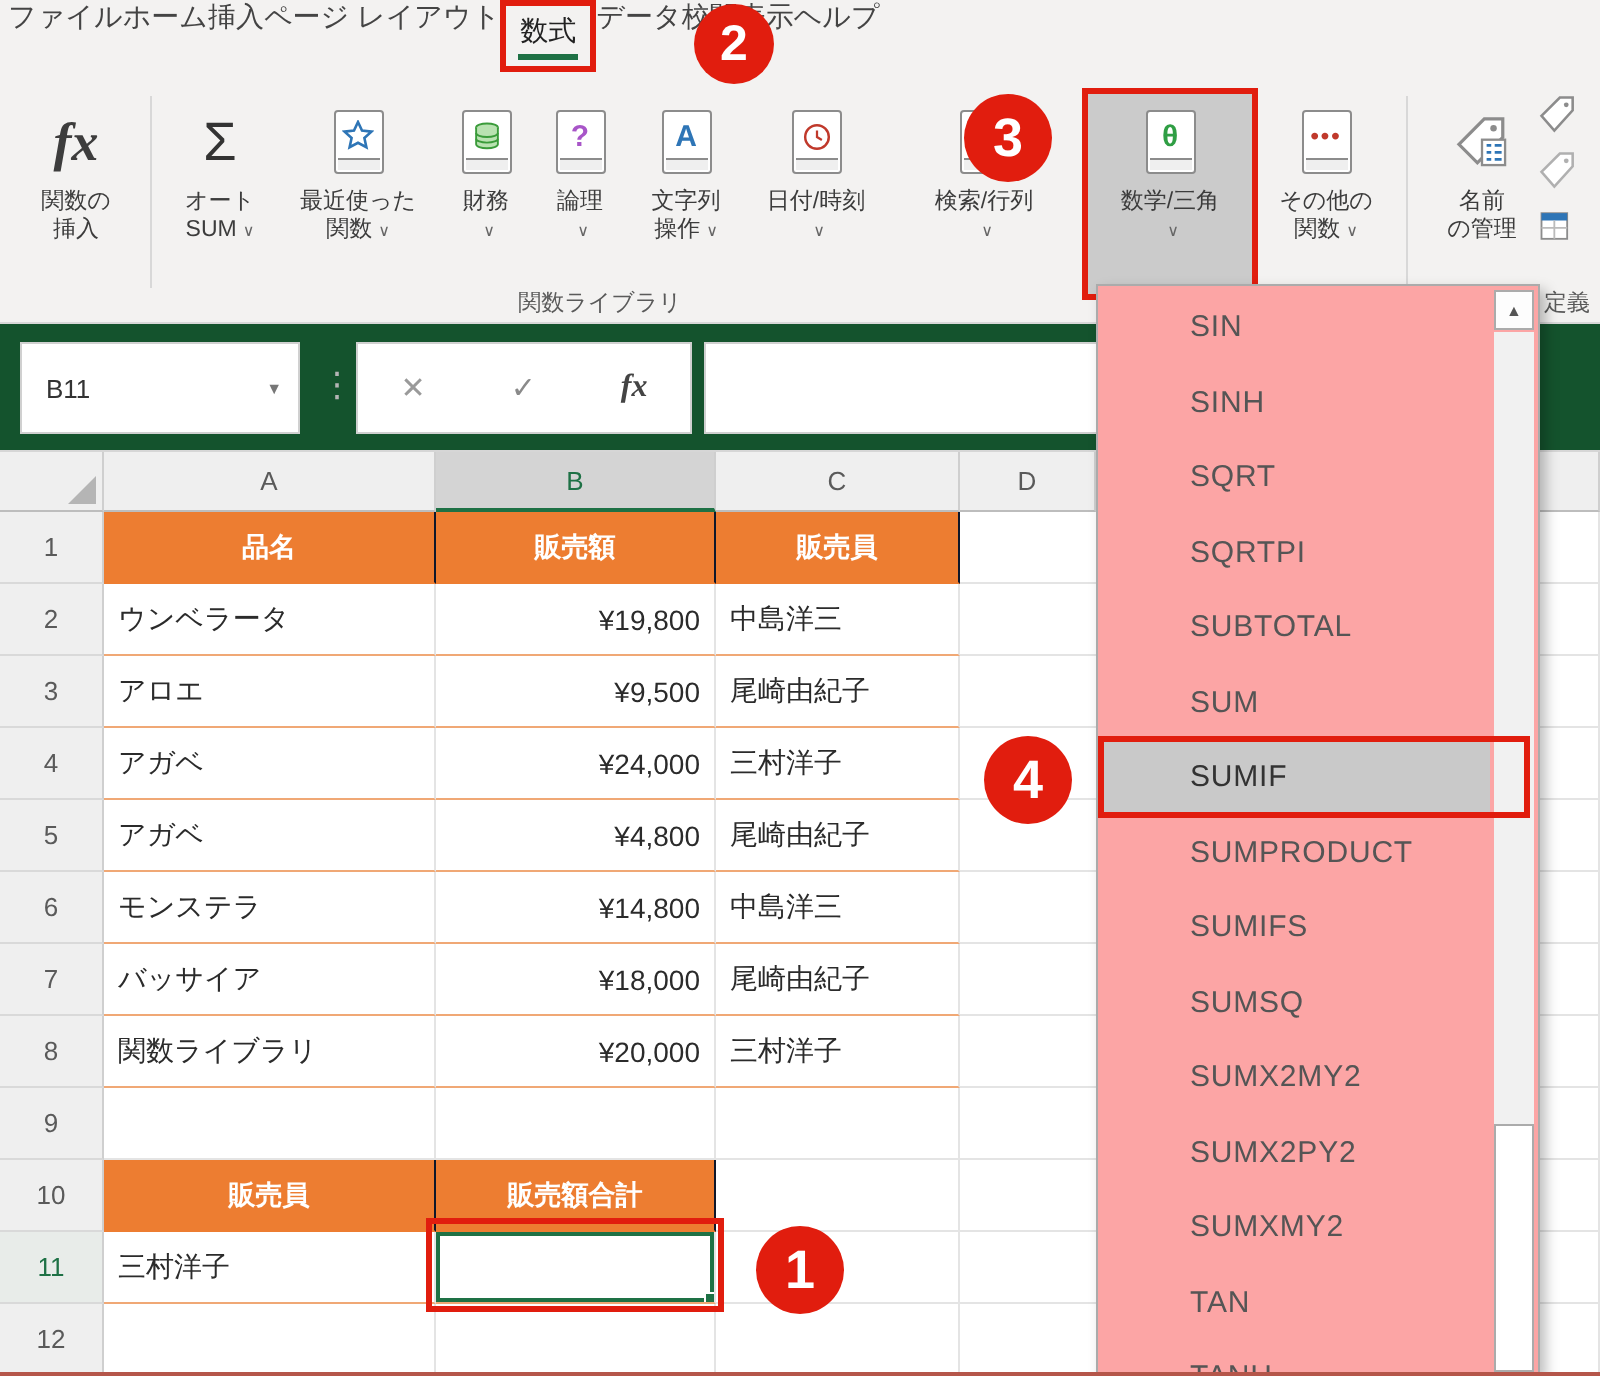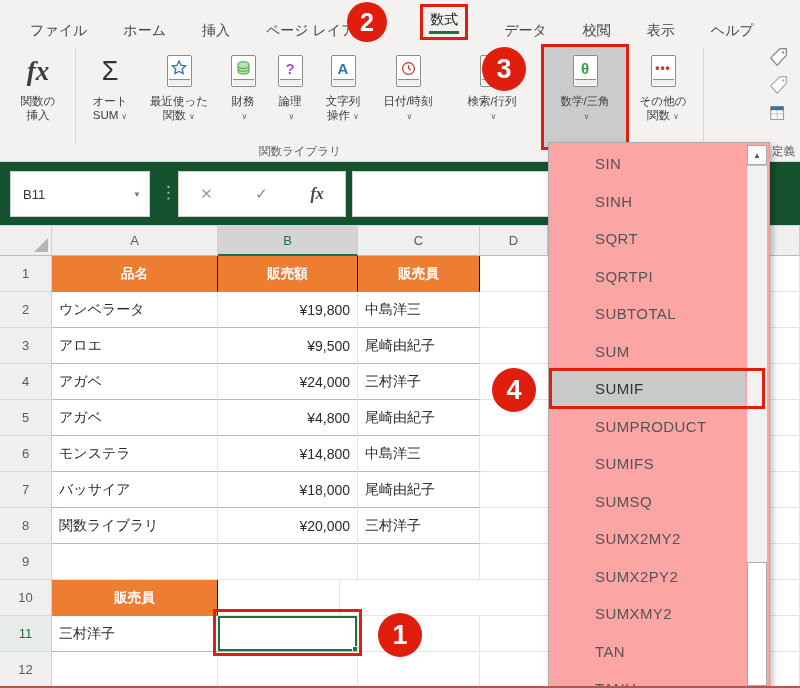--- a/index.html
+++ b/index.html
@@ -1,21 +1,21 @@
 <!DOCTYPE html>
 <html><head>
 <meta charset="utf-8">
 <style>
   html,body{margin:0;padding:0;background:#fff;}
   #stage{position:relative;width:800px;height:688px;overflow:hidden;background:#f3f2f1;
          font-family:"Liberation Sans",sans-serif;color:#333;}
 
   
-  .tabbar{position:absolute;left:0;top:0;width:800px;height:40px;display:flex;align-items:flex-end;
-          gap:36px;padding-left:30px;box-sizing:border-box;font-size:14px;color:#444;}
+  .tabbar{position:absolute;left:0;top:0;width:800px;height:40px;display:flex;align-items:flex-start;
+          padding-left:4px;box-sizing:border-box;font-size:14px;color:#444;}
   .tab{white-space:nowrap;cursor:default;}
   .tab-active{border:3px solid var(--red);padding:4px 7px 8px 7px;position:relative;color:#222;}
   .tab-active .grn{position:absolute;left:50%;transform:translateX(-50%);bottom:3px;width:30px;height:3px;background:#1E7145;}
 
   
   .ribbon{position:absolute;left:0;top:40px;width:800px;height:122px;border-bottom:1px solid #d8d8d8;box-sizing:border-box;}
   .rrow{position:absolute;left:0;top:4px;display:flex;align-items:flex-start;padding-left:6px;}
   .rbtn{height:106px;display:flex;flex-direction:column;align-items:center;box-sizing:border-box;padding-top:4px;}
   .rbtn.sel{background:#cbcbcb;border:3px solid var(--red);padding-top:1px;}
   .bicon{height:46px;display:flex;align-items:center;justify-content:center;}
@@ -203,20 +203,34 @@
       <div class="rbtn" style="width:68px">
         <div class="bicon">
             <div class="book">
               <span class="bg g-red">•••</span>
             </div>
           </div>
         <div class="blbl">その他の</div>
         <div class="blbl"><span>関数</span><span class="chev">∨</span></div>
       </div>
       <div class="vdiv" style="margin:4px 6px 0 6px"></div>
+      <div class="rbtn" style="width:62px">
+        <div class="bicon">
+            <div>
+          <svg width="30" height="30" viewBox="0 0 26 26">
+                <path d="M3 14 L14 3h8v8L11 22z" fill="#fff" stroke="#8c8c8c" stroke-width="1.4"></path>
+                <circle cx="18" cy="7" r="1.4" fill="#8c8c8c"></circle>
+                <rect x="13" y="12" width="10" height="11" fill="#fff" stroke="#8c8c8c"></rect>
+                <path d="M15 14.5h2M18.5 14.5h3M15 17.5h2M18.5 17.5h3M15 20.5h2M18.5 20.5h3" stroke="#2e75b6" stroke-width="1.2"></path>
+              </svg>
+        </div>
+          </div>
+        <div class="blbl">名前</div>
+        <div class="blbl">の管理</div>
+      </div>
     </div>
 
     <div class="righticons">
       <svg width="22" height="22" viewBox="0 0 24 24">
           <path d="M3 13 L13 3h7v7L10 21z" fill="#fff" stroke="#8c8c8c" stroke-width="1.4"></path>
           <circle cx="16.5" cy="7" r="1.3" fill="#8c8c8c"></circle>
         </svg>
       <svg width="22" height="22" viewBox="0 0 24 24">
           <path d="M3 13 L13 3h7v7L10 21z" fill="#fff" stroke="#b0b0b0" stroke-width="1.4"></path>
           <circle cx="16.5" cy="7" r="1.3" fill="#b0b0b0"></circle>
@@ -317,20 +331,21 @@
     <div class="r">
       <div class="rn">9</div>
       <div class="c wA"></div>
       <div class="c wB"></div>
       <div class="c wC"></div>
       <div class="c wE"></div>
     </div>
     <div class="r">
       <div class="rn">10</div>
       <div class="c wA hdr">販売員</div>
+      <div class="c wB hdr">販売額合計</div>
       <div class="c wC"></div>
       <div class="c wE"></div>
     </div>
     <div class="r">
       <div class="rn grn">11</div>
       <div class="c wA tb">三村洋子</div>
       <div class="c wB tb selcell">
           <span></span>
           <i></i>
         </div>

